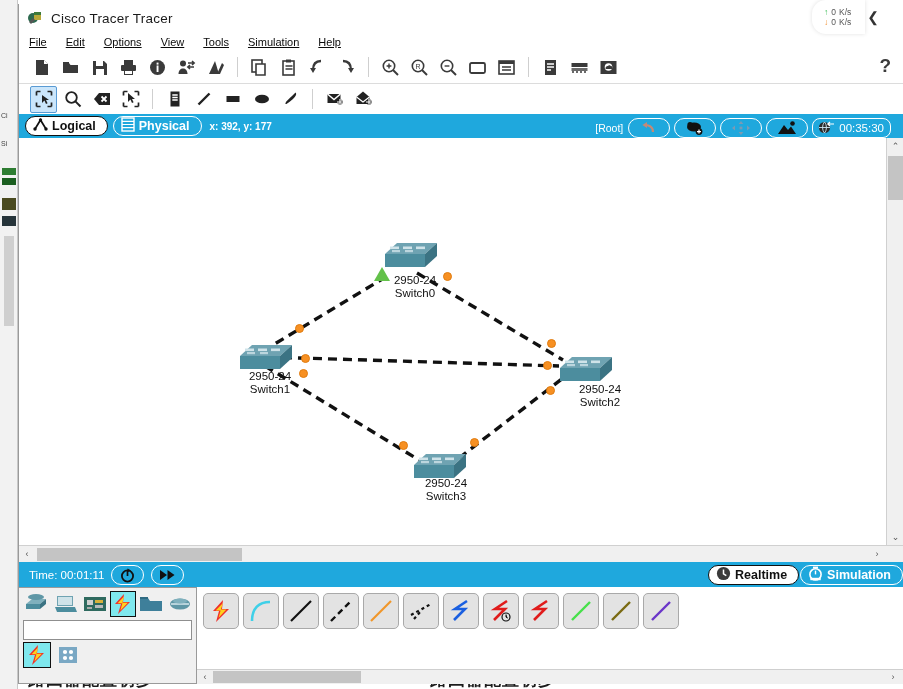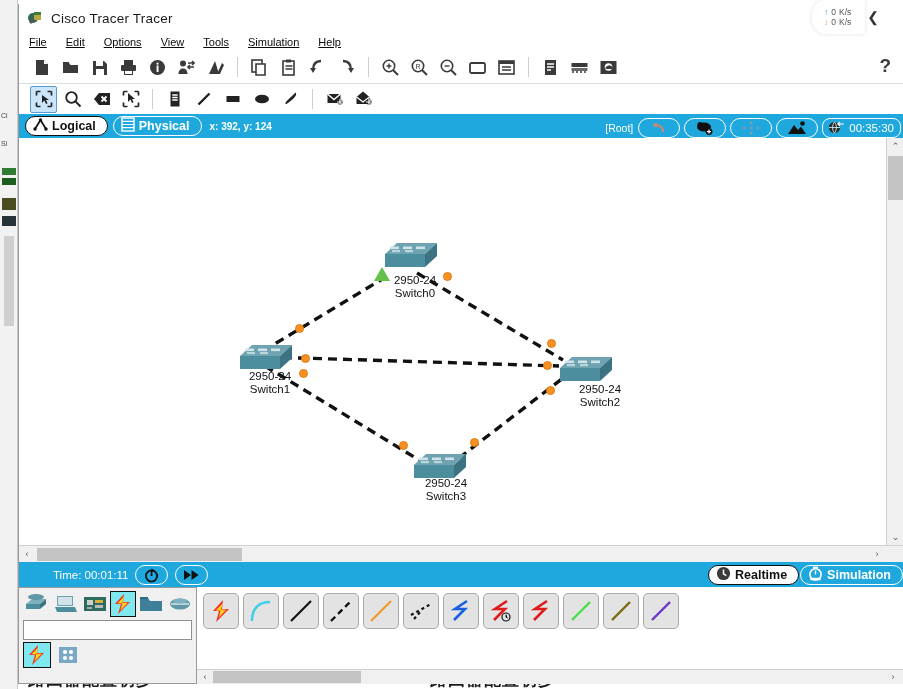--- a/index.html
+++ b/index.html
@@ -88,21 +88,21 @@
     height:20px; padding:0 11px 0 7px; border-radius:11px;
     border:1.4px solid #ffffff; color:#ffffff; font-size:12.5px;
     font-weight:bold; cursor:pointer; white-space:nowrap;
   }
   .pill.active { background:#ffffff; color:#111111; border-color:#111111; }
   .coords {
     margin-left:8px; color:#ffffff; font-size:10px; font-weight:bold;
   }
   .tab-right {
     position:absolute; right:0; top:0; height:28px;
-    display:flex; align-items:center; gap:4px; padding-right:2px;
+    display:flex; align-items:center; gap:4px; padding-right:12px;
   }
   .root-lbl { color:#fff; font-size:10.5px; margin-right:1px; }
   .circ-btn {
     width:42px; height:20px; border-radius:11px; border:1.4px solid #fff;
     display:flex; align-items:center; justify-content:center; cursor:pointer;
   }
   .time-pill {
     height:20px; border-radius:8px; border:1.4px solid #fff; color:#fff;
     font-size:11.5px; display:flex; align-items:center; gap:4px;
     padding:0 6px 0 5px; cursor:pointer;
@@ -148,21 +148,21 @@
     background:#f79022; border:1px solid #e07c10;
   }
   .root-tri { position:absolute; }
 
   
   .bottombar {
     flex:0 0 25px; height:25px; background:#1fa8dd;
     display:flex; align-items:center; padding-left:10px;
     position:relative; gap:7px;
   }
-  .time-lbl { color:#fff; font-size:11.5px;margin-left:24px; }
+  .time-lbl { color:#fff; font-size:11.5px; }
   .rt-ctrl {
     width:33px; height:20px; border-radius:11px; border:1.4px solid #fff;
     display:flex; align-items:center; justify-content:center; cursor:pointer;
   }
   .mode-grp { position:absolute; right:0; display:flex; align-items:center; gap:1px; }
 
   
   .palette {
     flex:0 0 97px; height:97px; display:flex; background:#ffffff;
     position:relative;
@@ -499,21 +499,21 @@
       </div>
       <div class="pill" style="margin-left:5px;">
         <span>
           <svg width="14" height="15" viewBox="0 0 14 15">
               <rect x="1" y="1" width="12" height="13" fill="none" stroke="#fff" stroke-width="1.4"></rect>
               <path d="M1 4.3h12M1 7.5h12M1 10.7h12" stroke="#fff" stroke-width="1.2"></path>
             </svg>
         </span>
         <span>Physical</span>
       </div>
-      <span class="coords">x: 392, y: 124</span>
+      <span class="coords">x: 392, y: 177</span>
 
       <div class="tab-right">
         <span class="root-lbl">[Root]</span>
         <div class="circ-btn">
           <svg width="20" height="15" viewBox="0 0 20 15">
               <path d="M14 11 C14 5 9 4 5 4" stroke="#c48a77" stroke-width="2.2" fill="none"></path>
               <path d="M8 1 L3.4 4 L8 7 Z" fill="#c48a77"></path>
             </svg>
         </div>
         <div class="circ-btn">

